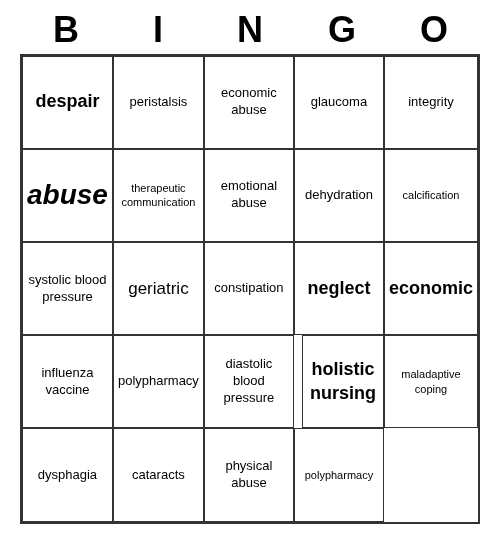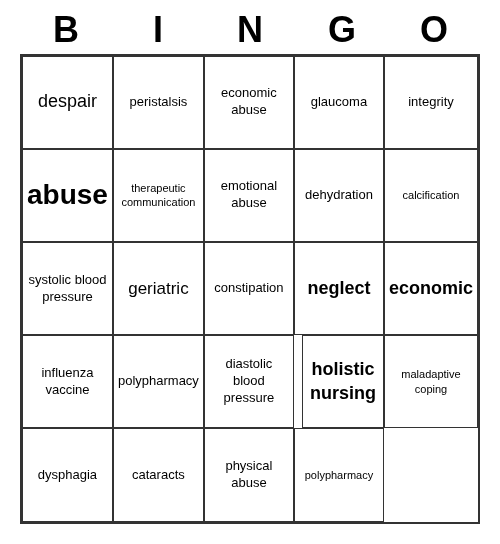--- a/index.html
+++ b/index.html
@@ -53,26 +53,26 @@
 
 <div class="bingo-header">
   <div class="bingo-letter">B</div>
   <div class="bingo-letter">I</div>
   <div class="bingo-letter">N</div>
   <div class="bingo-letter">G</div>
   <div class="bingo-letter">O</div>
 </div>
 
 <div class="bingo-grid" id="bingo-grid">
-<div class="bingo-cell" style="font-size: 18px; font-weight: normal;">despair</div>
+<div class="bingo-cell" style="font-size: 18px; font-weight: bold;">despair</div>
     <div class="bingo-cell" style="font-size: 13px;">peristalsis</div>
     <div class="bingo-cell" style="font-size: 13px;">economic abuse</div>
     <div class="bingo-cell" style="font-size: 13px;">glaucoma</div>
     <div class="bingo-cell" style="font-size: 13px;">integrity</div>
-    <div class="bingo-cell" style="font-size: 28px; font-weight: bold;">abuse</div>
+    <div class="bingo-cell" style="font-size: 28px; font-weight: bold; font-style: italic;">abuse</div>
     <div class="bingo-cell" style="font-size: 11px;">therapeutic communication</div>
     <div class="bingo-cell" style="font-size: 13px;">emotional abuse</div>
     <div class="bingo-cell" style="font-size: 13px;">dehydration</div>
     <div class="bingo-cell" style="font-size: 11px;">calcification</div>
     <div class="bingo-cell" style="font-size: 13px;">systolic blood pressure</div>
     <div class="bingo-cell" style="font-size: 17px;">geriatric</div>
     <div class="bingo-cell" style="font-size: 13px;">constipation</div>
     <div class="bingo-cell" style="font-size: 18px; font-weight: bold;">neglect</div>
     <div class="bingo-cell" style="font-size: 18px; font-weight: bold;">economic</div>
     <div class="bingo-cell" style="font-size: 13px;">influenza vaccine</div>

